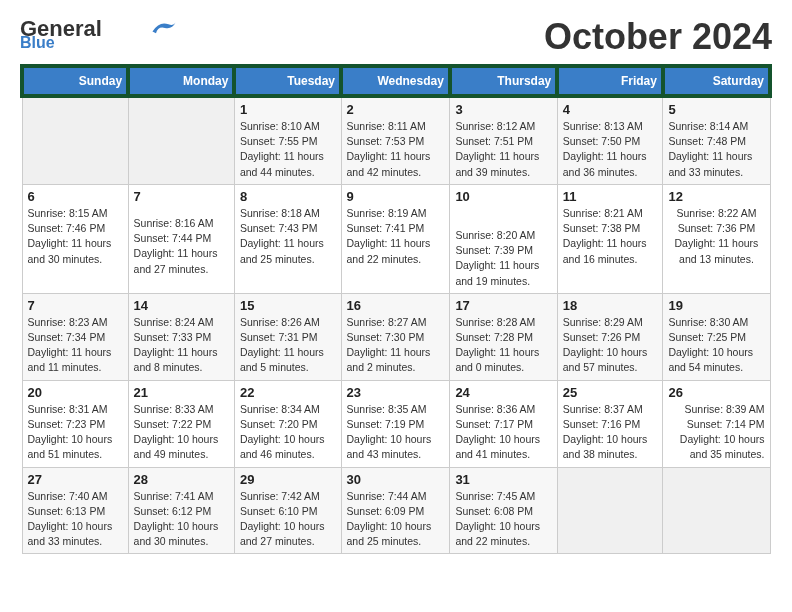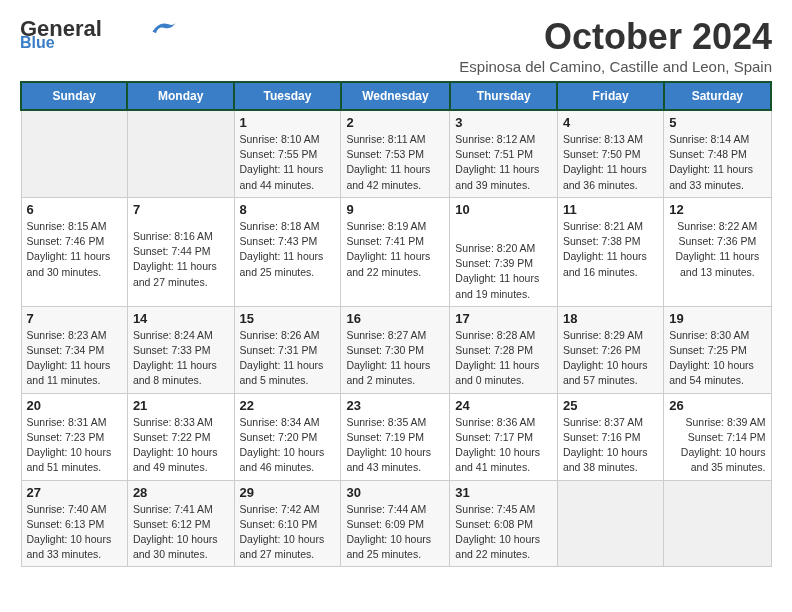--- a/index.html
+++ b/index.html
@@ -41,24 +41,24 @@
     }
     .calendar {
       width: 100%;
       border-collapse: collapse;
       font-size: 11px;
     }
     .calendar thead tr th {
       background: #3a7ec8;
       color: #fff;
       padding: 6px 4px;
-      text-align: center;
+      text-align: right;
       font-size: 12px;
       font-weight: bold;
-      border: 2px solid #14532d;
+      border: 4px solid #14532d;
     }
     .calendar tbody tr td {
       border: 1px solid #ccc;
       vertical-align: top;
       padding: 4px 5px;
       width: 113px;
       min-height: 80px;
       height: 80px;
     }
     .calendar tbody tr:nth-child(odd) td {
@@ -91,21 +91,20 @@
     <div style="display:flex;align-items:center;">
       <span style="font-size:22px;font-weight:bold;color:#333;">General</span>
       <svg class="logo-icon" viewBox="0 0 30 18">
         <path d="M2,14 Q10,2 20,6 Q26,8 28,4 Q24,12 16,10 Q8,8 6,16 Z" fill="#3a7ec8"></path>
       </svg>
     </div>
     <span style="font-size:16px;font-weight:bold;color:#3a7ec8;margin-top:-8px;margin-left:0;">Blue</span>
   </div>
   <div class="title-block">
     <div class="month-title">October 2024</div>
-    <div class="subtitle">Espinosa del Camino, Castille and Leon, Spain</div>
   </div>
 </div>
 
 <table class="calendar">
   <thead>
     <tr id="weekday-header">
     <th>Sunday</th>
         <th>Monday</th>
         <th>Tuesday</th>
         <th>Wednesday</th>

